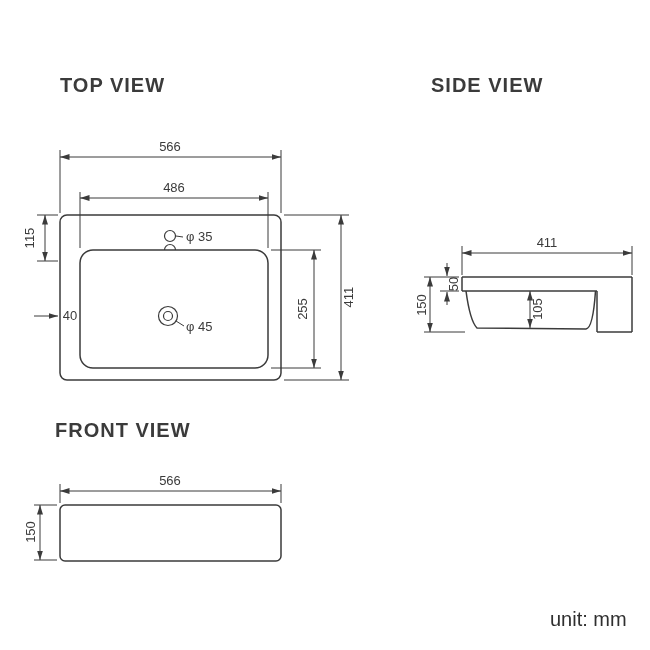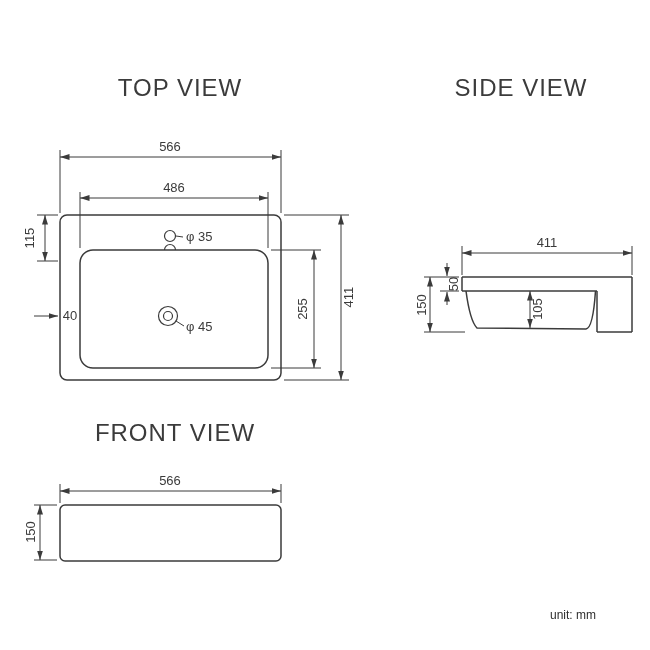--- a/index.html
+++ b/index.html
@@ -1,20 +1,20 @@
 <!DOCTYPE html>
 <html><head>
 <meta charset="utf-8">
 <style>
   html,body{margin:0;padding:0;}
   body{width:650px;height:650px;position:relative;background:#ffffff;overflow:hidden;
        font-family:"Liberation Sans",sans-serif;}
-  .ttl{position:absolute;font-weight:400;font-size:24px;color:#3b3b3b;
-       letter-spacing:1px;text-align:center;}
-  .unit{position:absolute;font-size:12px;color:#2f2f2f;}
+  .ttl{position:absolute;font-weight:700;font-size:20px;color:#3b3b3b;
+       letter-spacing:1px;}
+  .unit{position:absolute;font-size:20px;color:#2f2f2f;}
   svg{position:absolute;left:0;top:0;}
   svg text{font-family:"Liberation Sans",sans-serif;font-size:13px;fill:#3b3b3b;}
   .outline{fill:none;stroke:#3b3b3b;stroke-width:1.5;}
   .thin{fill:none;stroke:#3b3b3b;stroke-width:1.2;}
   .dim{fill:none;stroke:#3b3b3b;stroke-width:1;}
   .ext{fill:none;stroke:#3b3b3b;stroke-width:1;}
 </style>
 </head>
 <body>
 

